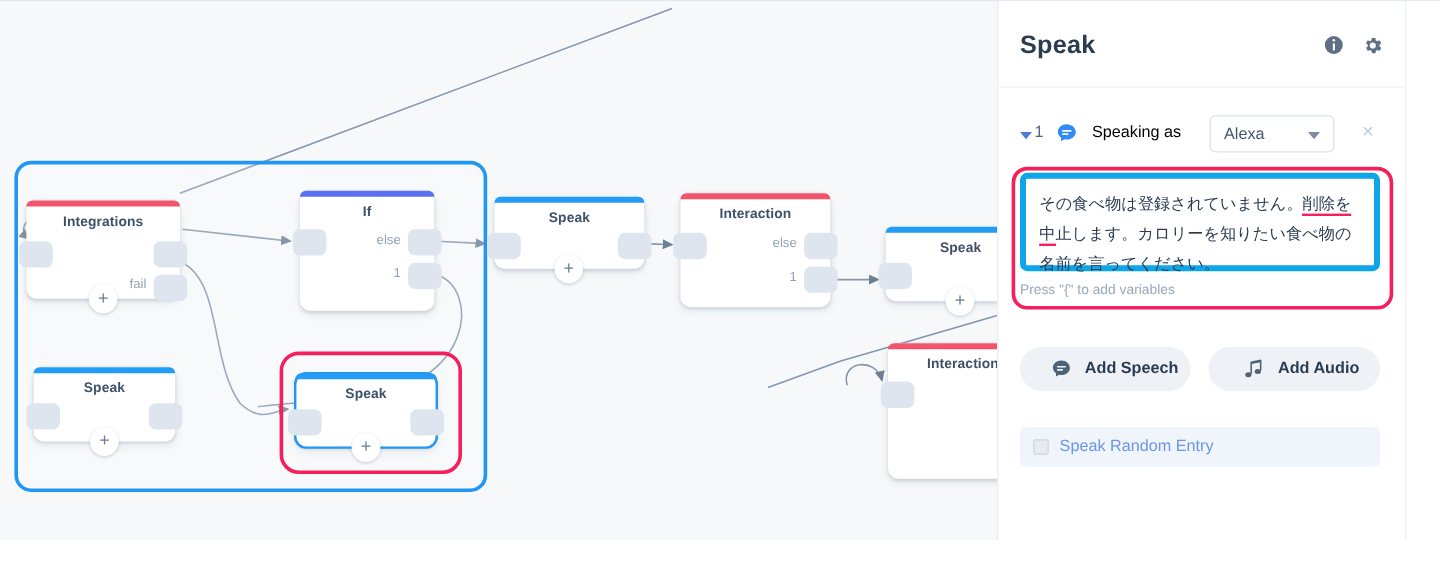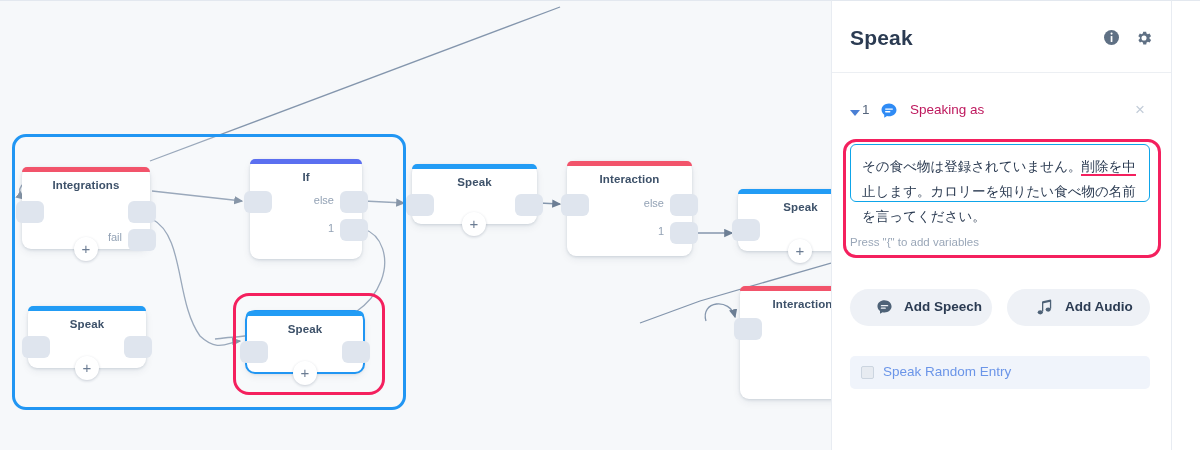--- a/index.html
+++ b/index.html
@@ -90,43 +90,43 @@
   #collapse-tri{
     position:absolute;left:18px;top:17px;width:0;height:0;
     border-left:5px solid transparent;border-right:5px solid transparent;
     border-top:6px solid #4a7fd4;cursor:pointer;
   }
   #block-num{
     position:absolute;left:30px;top:9px;font-size:13.5px;color:#55657c;
   }
   #speech-ico{position:absolute;left:48px;top:9px;cursor:pointer;}
   #speaking-label{
-    position:absolute;left:78px;top:9px;font-size:13.5px;color:#be185d;
+    position:absolute;left:78px;top:9px;font-size:13.5px;color:#000000;
   }
   #voice-select{
     position:absolute;left:176px;top:3px;width:104px;height:31px;
     border:1px solid #dbe1ea;border-radius:5px;background:#fff;
     box-sizing:border-box;cursor:pointer;
   }
   #voice-value{
     position:absolute;left:11px;top:7px;font-size:13.5px;color:#44556d;
   }
   #voice-caret{
     position:absolute;right:11px;top:13px;width:0;height:0;
     border-left:5px solid transparent;border-right:5px solid transparent;
     border-top:6px solid #7b8ca3;
   }
   #close-x{
     position:absolute;left:303px;top:8px;font-size:17px;color:#c2ccd8;
     cursor:pointer;line-height:17px;font-weight:300;
   }
 
   #speech-box{
-    position:absolute;left:18px;top:143px;width:300px;height:58px;
-    border:1px solid #0ea5e9;border-radius:6px;background:#fff;
+    position:absolute;left:18px;top:143px;width:300px;height:82px;
+    border:5px solid #0ea5e9;border-radius:6px;background:#fff;
     box-sizing:border-box;padding:9px 11px 0 11px;
     font-size:13.5px;line-height:25px;color:#2b3b52;
     font-family:"DejaVu Sans","Liberation Sans",sans-serif;
   }
   .sp-underline{
     border-bottom:2px solid #f4205e;
   }
   #var-hint{
     position:absolute;left:18px;top:235px;font-size:11.5px;color:#9aa7b8;
   }
@@ -306,20 +306,24 @@
       <div id="speech-ico">
         <svg width="18" height="18" viewBox="0 0 20 20">
           <path d="M10 1.6c-4.6 0-8.3 3.1-8.3 7 0 2.2 1.2 4.2 3 5.5v3.3l3.1-1.8c.7.2 1.4.3 2.2.3 4.6 0 8.3-3.1 8.3-7s-3.7-7.3-8.3-7.3z" fill="#2f8bf5"></path>
           <rect x="5.6" y="7.1" width="8.8" height="1.5" rx=".7" fill="#fff"></rect>
           <rect x="5.6" y="10.1" width="6" height="1.5" rx=".7" fill="#fff"></rect>
         </svg>
       </div>
 
       <div id="speaking-label">Speaking as</div>
 
+      <div id="voice-select">
+        <span id="voice-value">Alexa</span>
+        <span id="voice-caret"></span>
+      </div>
 
       <div id="close-x">×</div>
     </div>
 
     <div id="speech-box"><span>その食べ物は登録されていません。</span><span class="sp-underline">削除を中</span><span>止します。カロリーを知りたい食べ物の名前を言ってください。</span></div>
 
     <div id="var-hint">Press "{" to add variables</div>
 
     <div class="pill" id="add-audio">
       <span class="pl-ico">

